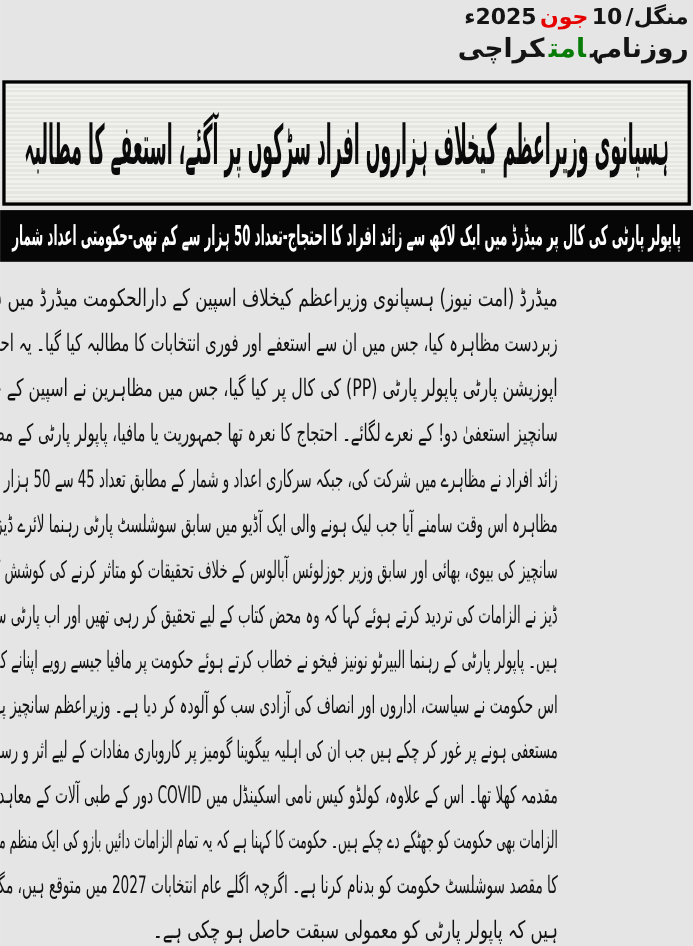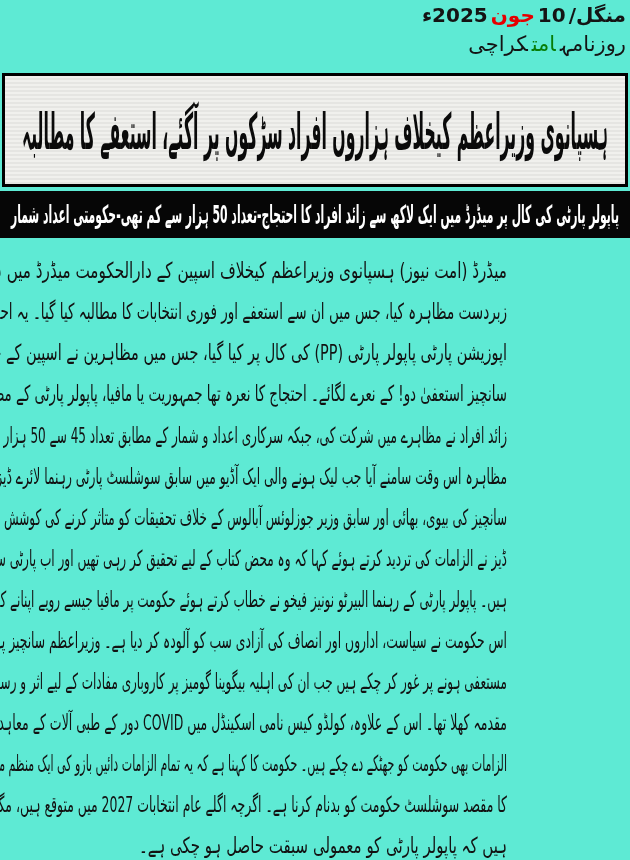--- a/index.html
+++ b/index.html
@@ -1,28 +1,28 @@
 <!DOCTYPE html>
 <html lang="ur" dir="rtl"><head>
 <meta charset="utf-8">
 <style>
   html,body { margin:0; padding:0; }
   body {
     width:630px; height:860px; background:#ffffff;
     font-family:"DejaVu Sans", sans-serif;
     overflow:hidden;
   }
-  .page { position:relative; width:630px; height:860px; background:#5eead4; direction:rtl; }
+  .page { position:relative; width:630px; height:860px; background:#e5e5e5; direction:rtl; }
 
   
   .masthead { position:absolute; top:1px; right:4px; left:0; text-align:right; direction:rtl; color:#141414; }
   .date-line { font-size:20px; font-weight:bold; line-height:28px; height:28px; }
   .date-line .seg { margin-left:3px; }
   .seg-month { color:#e60000; }
-  .paper-line { font-size:21px; font-weight:normal; line-height:30px; height:30px; }
+  .paper-line { font-size:24px; font-weight:bold; line-height:30px; height:30px; }
   .paper-line .seg { margin-left:4px; }
   .seg-paper-name { color:#077d07; }
 
   
   .headline-box {
     position:absolute; top:73px; left:2px; width:626px; height:114px;
     box-sizing:border-box; border:3px solid #000;
     background:repeating-linear-gradient(180deg,#f0f0ed 0 2px,#e5e5e2 2px 4px);
   }
   .headline-box svg { display:block; }

